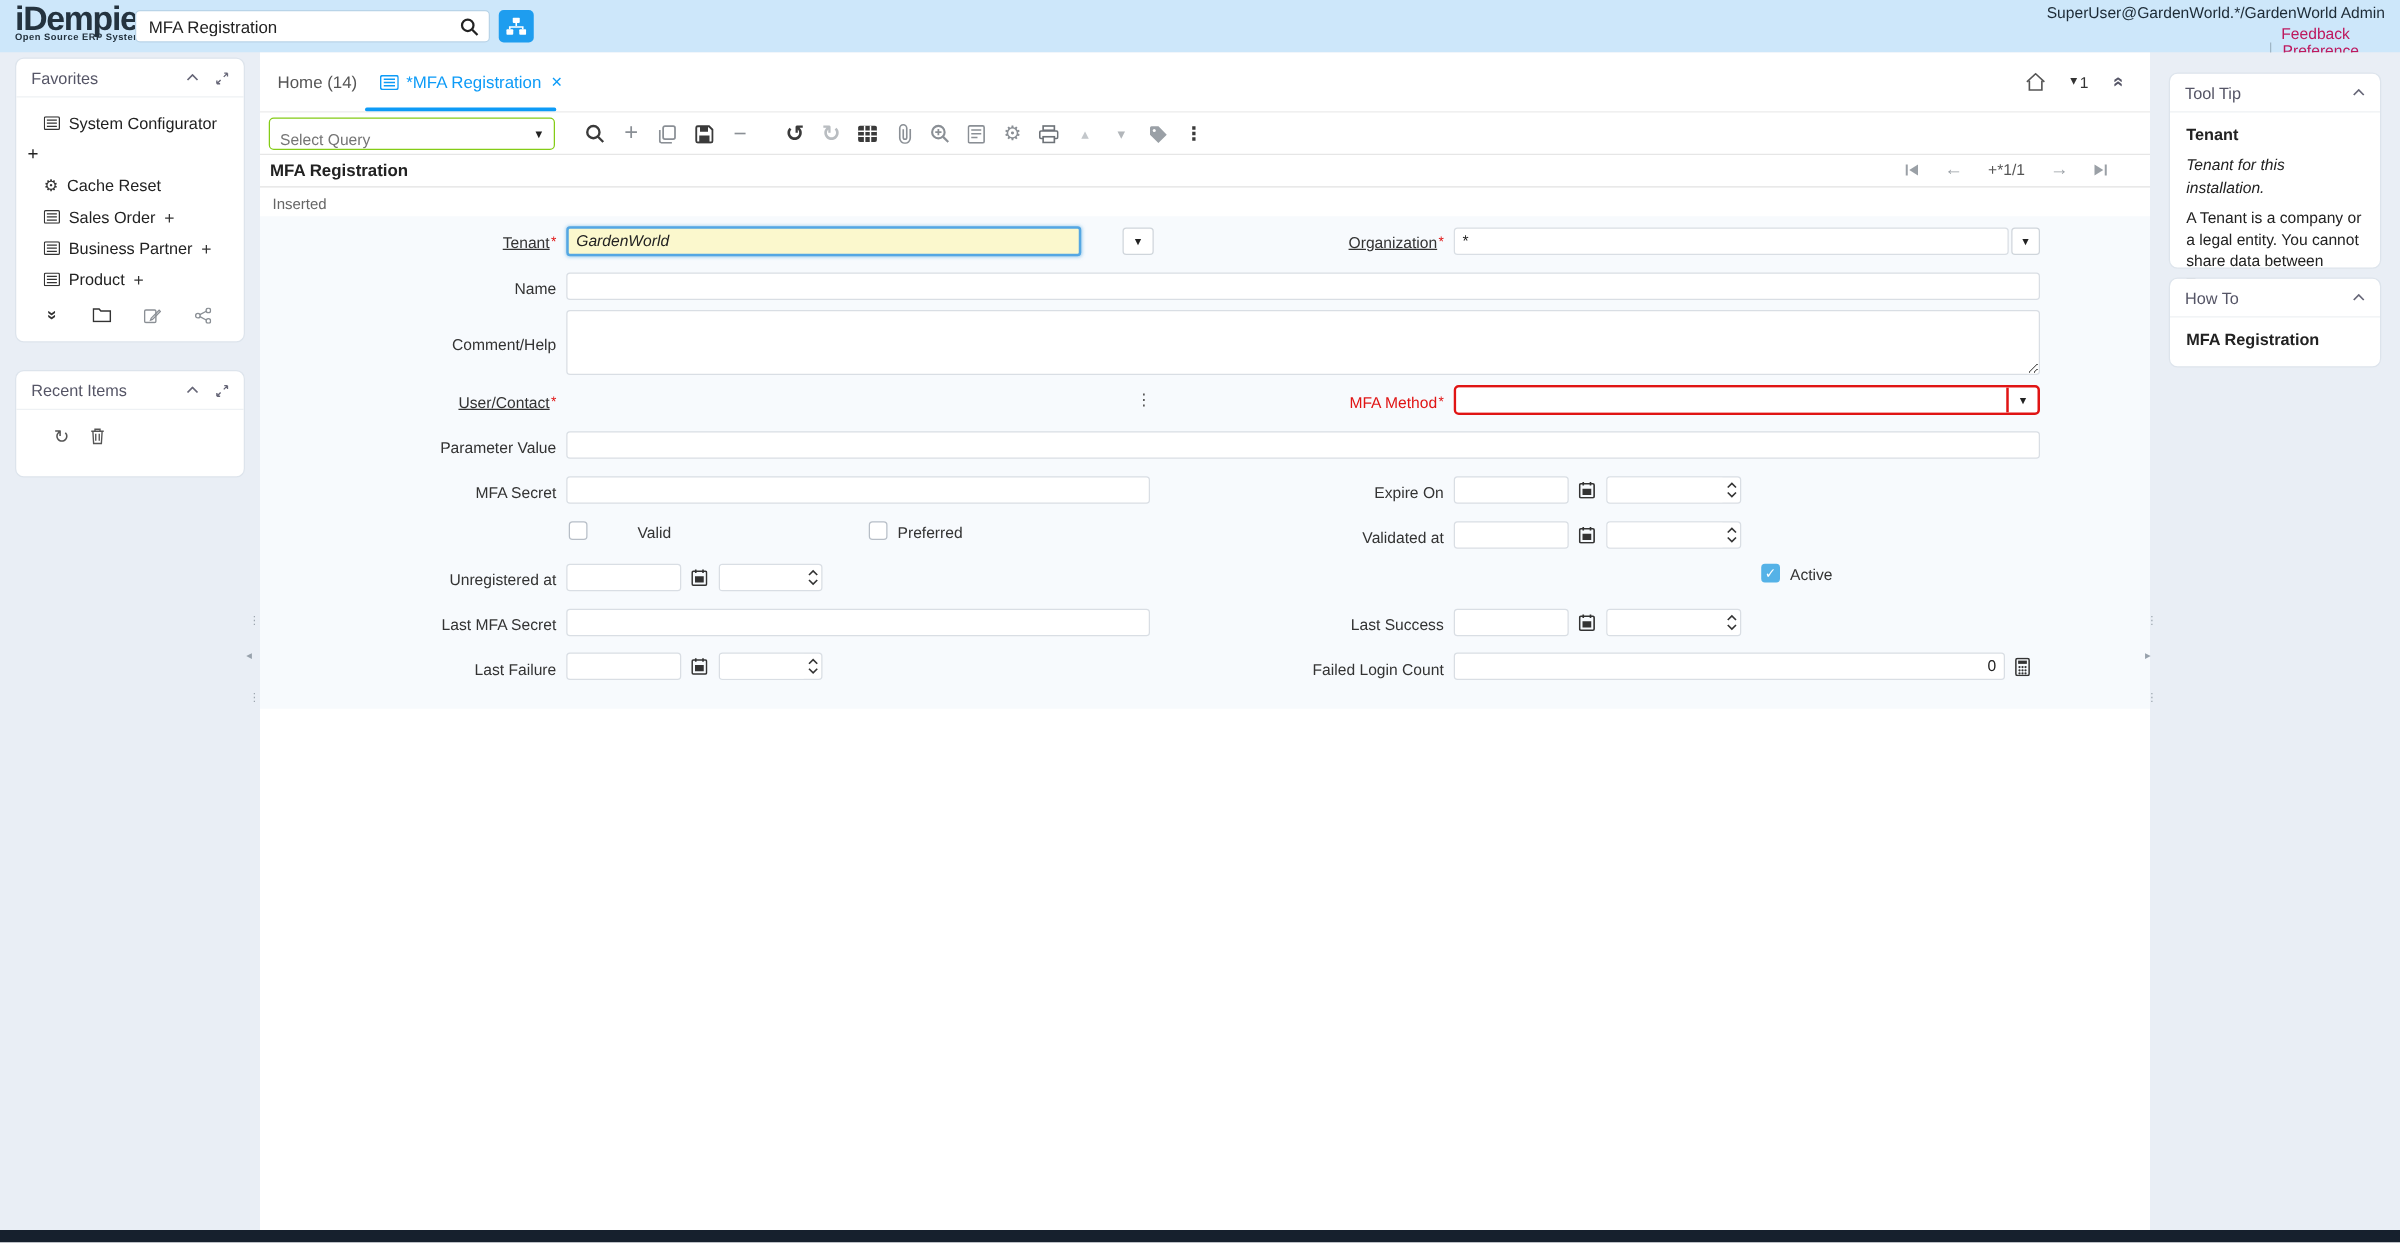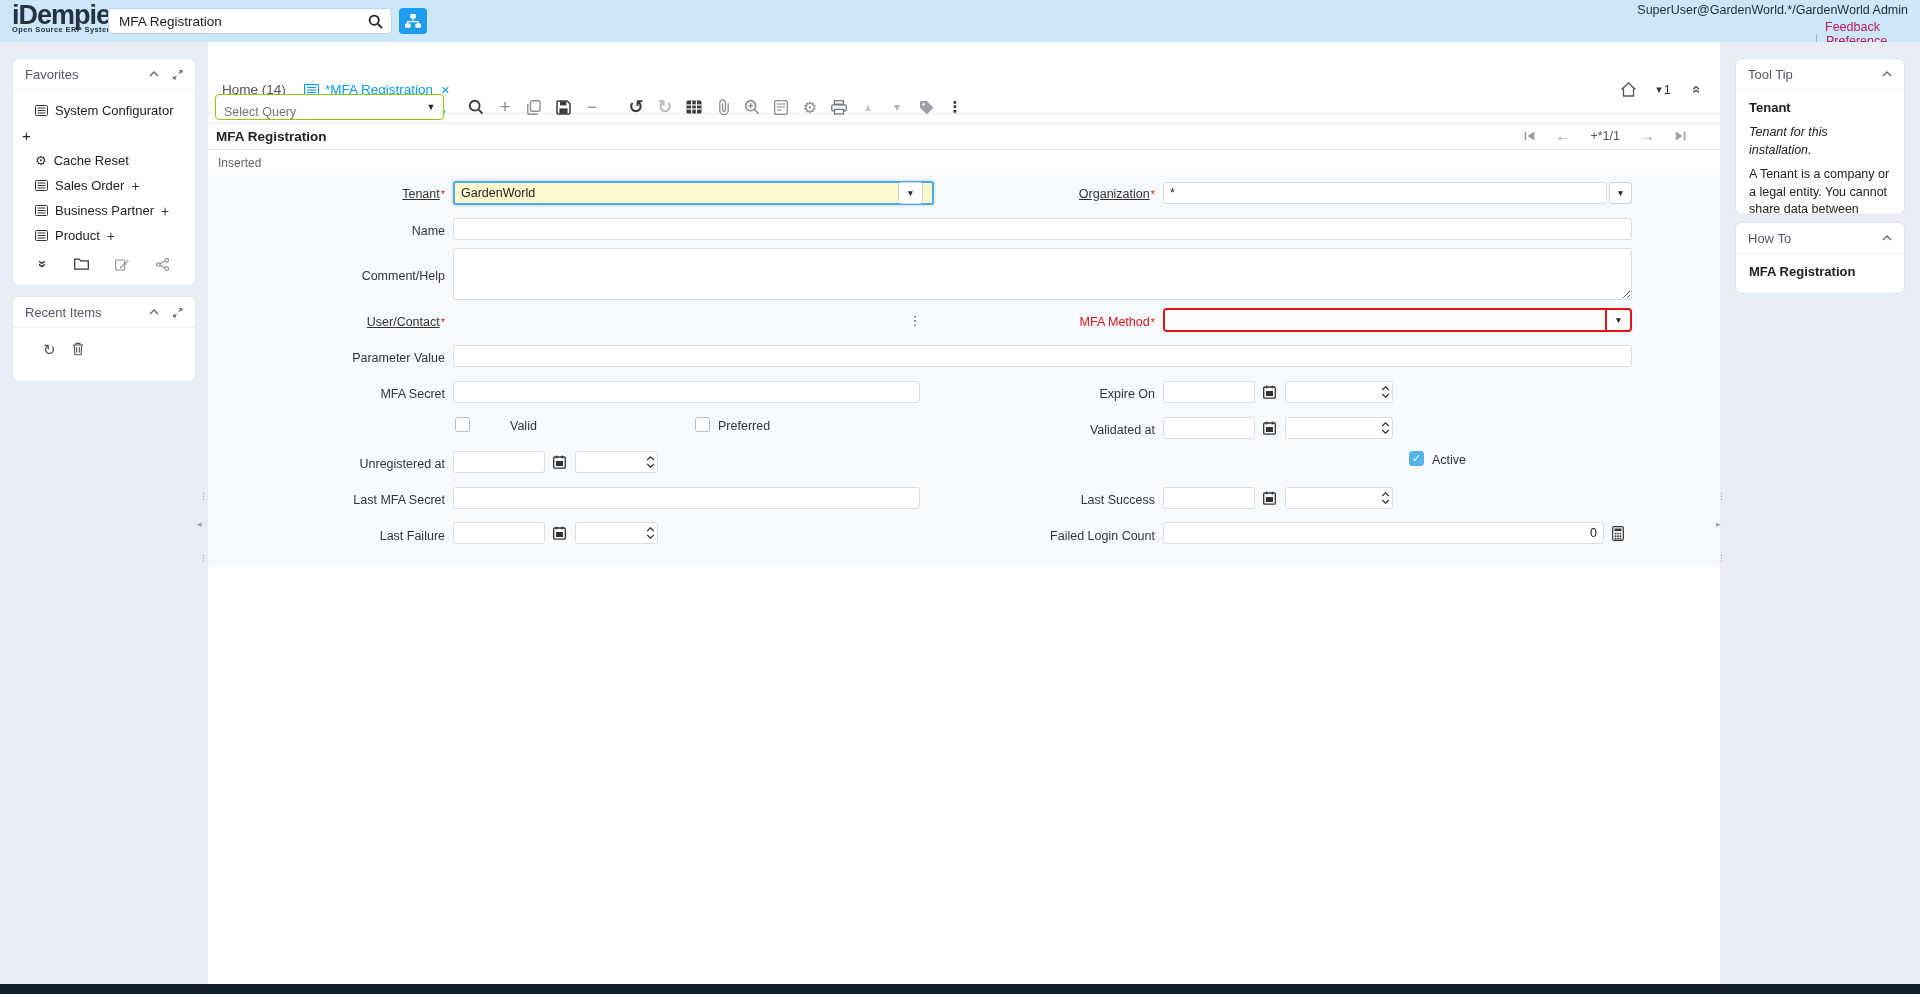--- a/index.html
+++ b/index.html
@@ -38,21 +38,21 @@
   .fav-item{display:flex;align-items:center;height:25px;padding-left:22px;color:#222;font-size:13px;cursor:pointer;}
   .fav-item .w{margin-right:7px;color:#333;}
   .fav-item .plus{margin-left:7px;font-size:14px;color:#333;}
   .fav-item.lone{padding-left:9px;font-size:15px;}
   .fav-foot{display:flex;justify-content:space-evenly;align-items:center;margin-top:9px;color:#444;}
   .ri-body{display:flex;gap:16px;padding:14px 0 0 30px;color:#555;}
 
   
   .main{position:absolute;left:208px;top:0;width:1512px;height:942px;background:#fff;}
 
-  .tabbar{position:absolute;left:0;top:0;width:100%;height:48px;border-bottom:1px solid #ececec;box-sizing:border-box;margin-top:24px;}
+  .tabbar{position:absolute;left:0;top:0;width:100%;height:48px;border-bottom:1px solid #ececec;box-sizing:border-box;}
   .tab{position:absolute;top:0;height:47px;display:flex;align-items:center;gap:6px;cursor:pointer;font-size:13.5px;}
   .tab.home{left:14px;color:#555;}
   .tab.active{left:96px;color:#0d9bf7;}
   .tab.active .close{color:#0d9bf7;font-size:15px;margin-left:2px;}
   .tab-underline{position:absolute;left:84px;top:44px;width:153px;height:3px;background:#0d9bf7;border-radius:2px;}
   .tabbar-right{position:absolute;right:22px;top:0;height:47px;display:flex;align-items:center;gap:19px;color:#555;}
   .opencount{display:flex;align-items:center;gap:2px;font-size:12.5px;color:#333;cursor:pointer;}
   .collapseall{transform:rotate(-90deg);font-size:15px;color:#556;cursor:pointer;font-weight:bold;}
 
   .toolbar{position:absolute;left:0;top:49px;width:100%;height:33px;display:flex;align-items:center;
@@ -143,21 +143,21 @@
   <div class="loginlinks">
     <span class="lnk">Feedback</span>
     <span class="lnk">Preference</span>
     <span class="lnk">Change Role</span>
     <span class="lnk">Log Out</span>
   </div>
 </div>
 
 <div class="page">
 
-  <div class="card" style="left:12px;top:16px;width:184px;height:228px;">
+  <div class="card" style="left:12px;top:4px;width:184px;height:228px;">
     <div class="card-h">
       <span>Favorites</span>
       <span class="sp">
         <span class="i">
           <svg width="10" height="6" viewBox="0 0 10 6">
               <polyline points="1,5 5,1 9,5" fill="none" stroke="#667" stroke-width="1.4"></polyline>
             </svg>
         </span>
         <span class="i">
           <svg width="11" height="11" viewBox="0 0 11 11">
@@ -403,21 +403,21 @@
       </div>
     </div>
 
     <div class="statusrow">Inserted</div>
 
     <div class="formbg"></div>
 
     <div class="lbl" style="left:0;top:145px;width:237px;">
       <span class="u">Tenant</span><span class="req">*</span>
     </div>
-    <input class="inp focus-y" style="left: 245px; top: 139px; width: 481px;" value="GardenWorld">
+    <input class="inp focus-y" style="left: 245px; top: 139px; width: 412px; font-style: italic;" value="GardenWorld">
     <span class="dbtn" style="left:690px;top:140px;">
         <span>▼</span>
       </span>
     <div class="lbl" style="left:747px;top:145px;width:200px;">
       <span class="u">Organization</span><span class="req">*</span>
     </div>
     <input class="inp" style="left: 955px; top: 140px; width: 444px;" value="*">
     <span class="dbtn" style="left:1401px;top:140px;width:23px;">
         <span>▼</span>
       </span>

